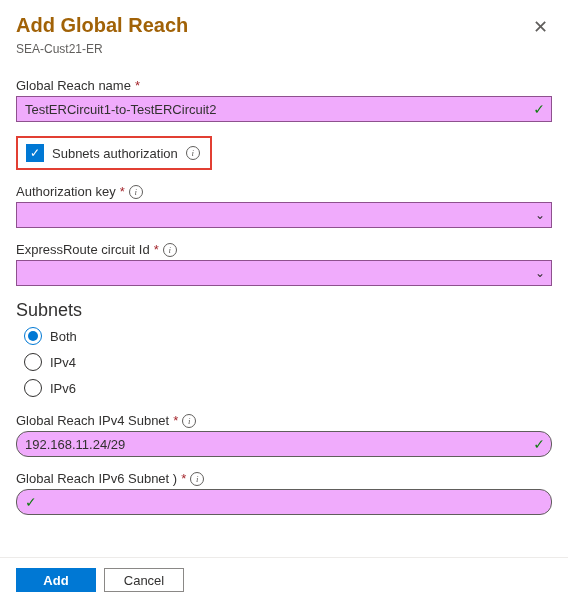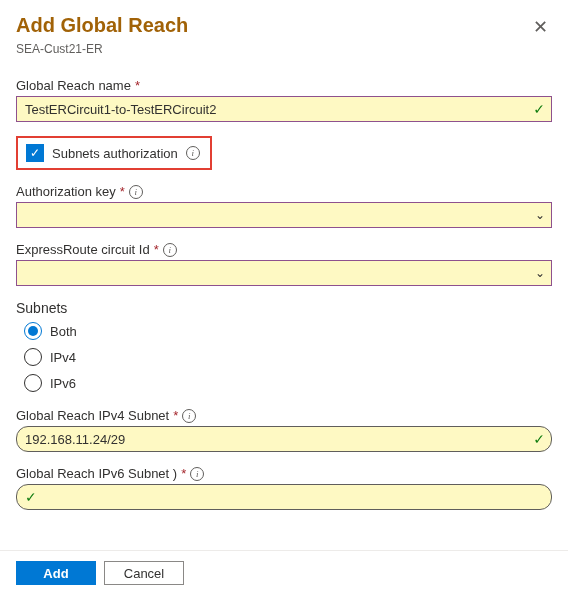--- a/index.html
+++ b/index.html
@@ -18,51 +18,51 @@
     .field { margin-bottom: 14px; }
     .label-row { display: flex; align-items: center; gap: 4px; margin-bottom: 3px; font-size: 13px; color: #323130; }
     .req { color: #a4262c; }
     .info-icon {
       display: inline-flex; align-items: center; justify-content: center;
       width: 14px; height: 14px; border: 1px solid #605e5c; border-radius: 50%;
       font-size: 9px; color: #605e5c; font-style: italic; font-family: serif;
     }
     .input-wrap {
       display: flex; align-items: center;
-      border: 1px solid #8e518e; background: #fef9c3; height: 26px;
+      border: 1px solid #8e518e; background: #f0abfc; height: 26px;
       padding: 0 6px 0 8px;
     }
     .input-wrap.gray { border-color: #605e5c; border-radius: 12px; }
     .input-wrap input {
       flex: 1; border: none; outline: none; font-size: 13px; font-family: inherit;
       background: transparent; color: #323130;
     }
     .check-mark { color: #107c10; font-size: 14px; }
     .chevron { color: #323130; font-size: 12px; }
     .redeem-box {
       display: inline-flex; align-items: center; gap: 8px;
       border: 2px solid #e23f33; padding: 6px 10px 6px 8px;
       margin-bottom: 14px;
     }
     .checkbox {
       width: 18px; height: 18px; background: #0078d4; display: flex;
       align-items: center; justify-content: center; color: #fff; font-size: 12px;
       cursor: pointer;
     }
     .radio-group { margin-bottom: 16px; }
-    .radio-group .group-label { font-size: 14px; margin-bottom: 6px; display:block; }
+    .radio-group .group-label { font-size: 18px; margin-bottom: 6px; display:block; }
     .radio-row { display: flex; align-items: center; gap: 8px; margin-bottom: 8px; cursor: pointer; padding-left: 8px; }
     .radio-outer {
       width: 18px; height: 18px; border: 1px solid #323130; border-radius: 50%;
       display: flex; align-items: center; justify-content: center;
     }
     .radio-outer.selected { border-color: #0078d4; }
     .radio-inner { width: 10px; height: 10px; background: #0078d4; border-radius: 50%; }
     .footer-bar {
-      position: fixed; bottom: 16px; left: 0; width: 568px;
+      position: fixed; bottom: 9px; left: 0; width: 568px;
       padding: 10px 16px 14px; background: #fff;
       border-top: 1px solid #edebe9;
       display: flex; gap: 8px;
     }
     .btn {
       min-width: 80px; height: 24px; font-size: 13px; font-family: inherit;
       cursor: pointer; border: 1px solid #8a8886; background: #fff; color: #323130;
     }
     .btn.primary { background: #0078d4; color: #fff; border-color: #0078d4; font-weight: 600; }
   </style>

